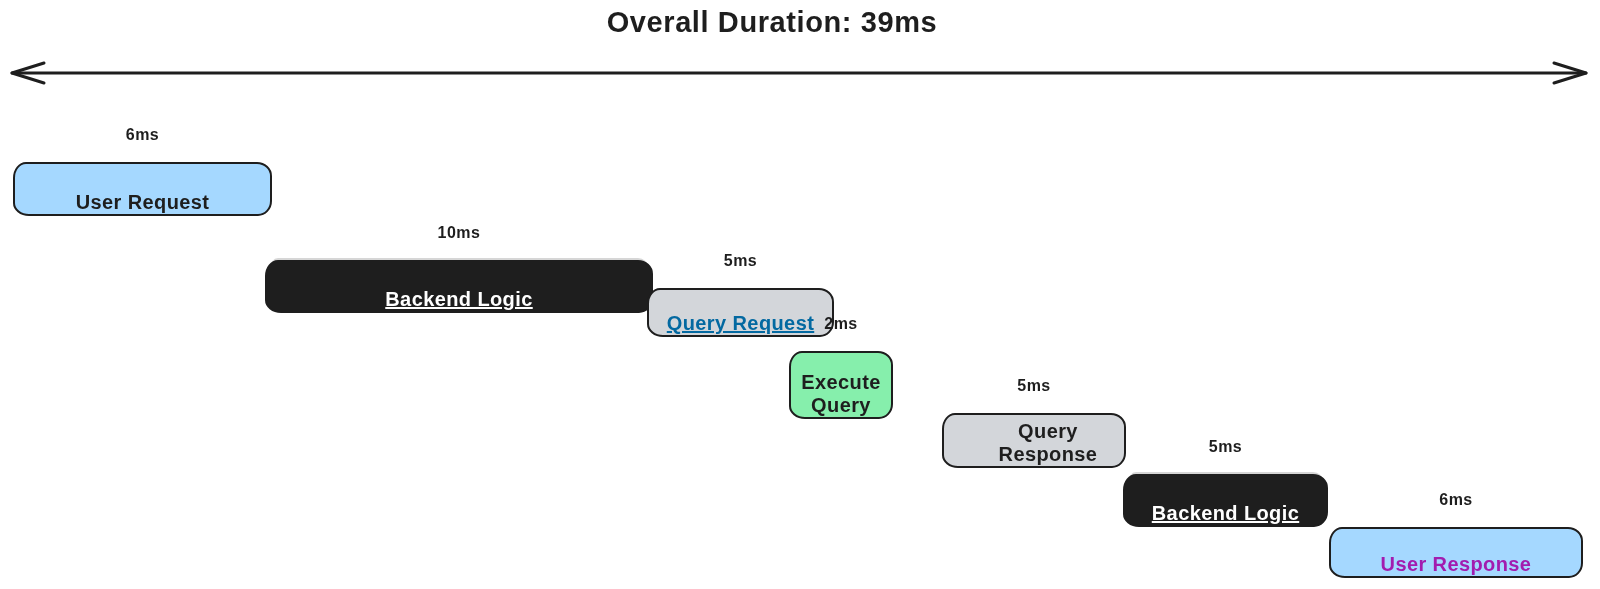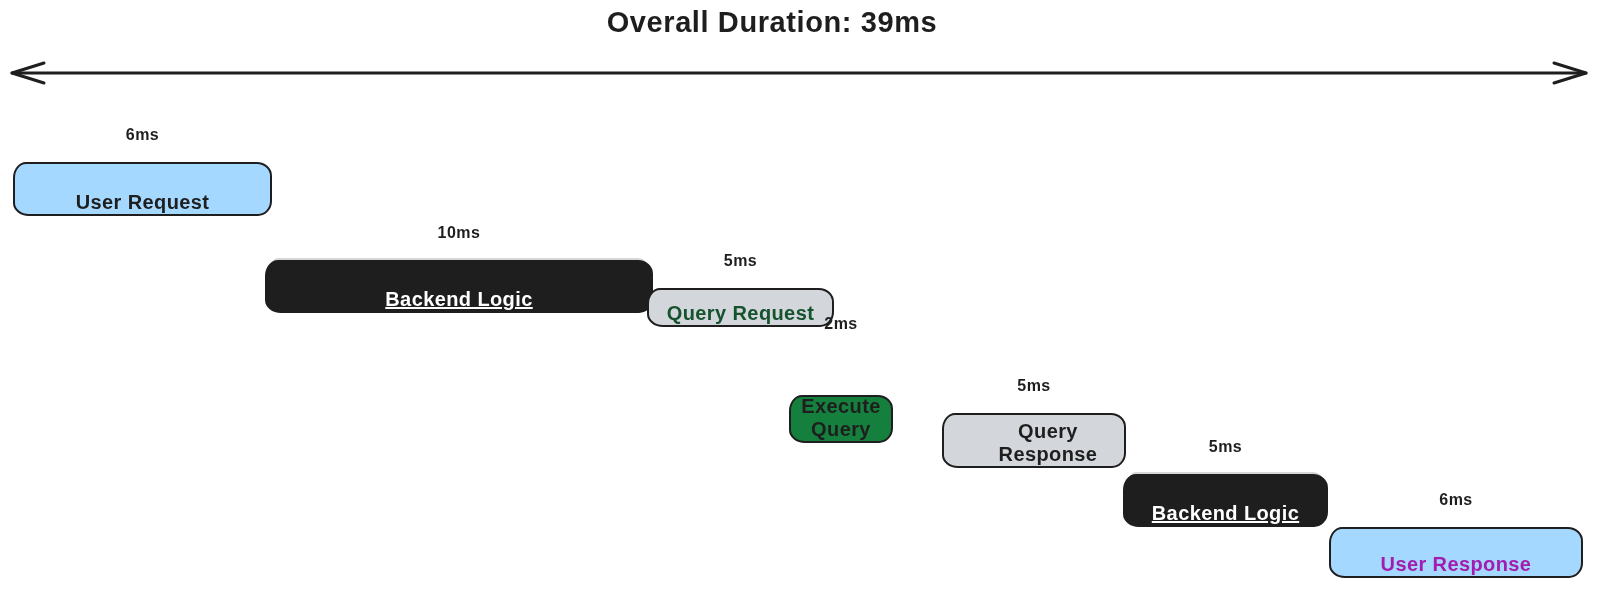--- a/index.html
+++ b/index.html
@@ -89,28 +89,28 @@
 
   <div class="segment" style="left: 265px; top: 200px; width: 388px; margin-top: 24px;">
     <div class="ms-label">10ms</div>
     <div class="bar bar--dark" style="height: 53px; background: rgb(30, 30, 30); border-color: rgb(30, 30, 30); color: rgb(255, 255, 255);">
       <span>Backend Logic</span>
     </div>
   </div>
 
   <div class="segment" style="left: 647px; top: 252px; width: 187px;">
     <div class="ms-label">5ms</div>
-    <div class="bar" style="height: 39px; background: rgb(211, 214, 218); border-color: rgb(30, 30, 30); color: #14532d;">
+    <div class="bar" style="height: 49px; background: rgb(211, 214, 218); border-color: rgb(30, 30, 30); color: #0369a1; text-decoration: underline;">
       <span>Query Request</span>
     </div>
   </div>
 
   <div class="segment" style="left: 789px; top: 315px; width: 104px;">
     <div class="ms-label">2ms</div>
-    <div class="bar" style="height: 48px; background: #15803d; border-color: rgb(30, 30, 30); color: rgb(30, 30, 30); margin-top: 44px;">
+    <div class="bar" style="height: 68px; background: #86efac; border-color: rgb(30, 30, 30); color: rgb(30, 30, 30);">
       <span>Execute Query</span>
     </div>
   </div>
 
   <div class="segment" style="left: 942px; top: 377px; width: 184px;">
     <div class="ms-label">5ms</div>
     <div class="bar" style="height: 55px; background: rgb(211, 214, 218); border-color: rgb(30, 30, 30); color: rgb(30, 30, 30); padding-left: 32px;">
       <span>Query Response</span>
     </div>
   </div>

